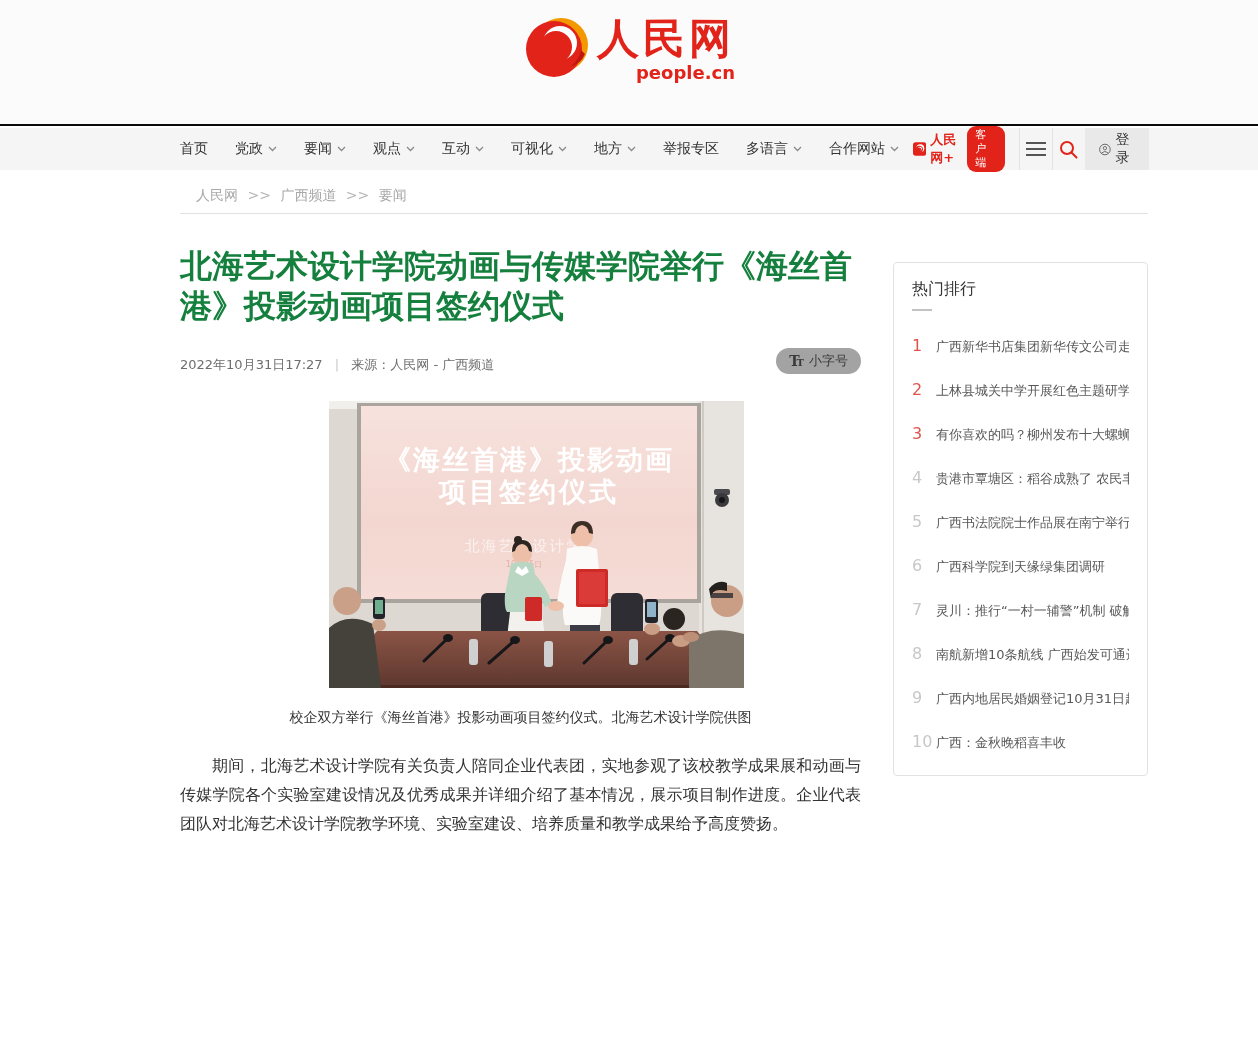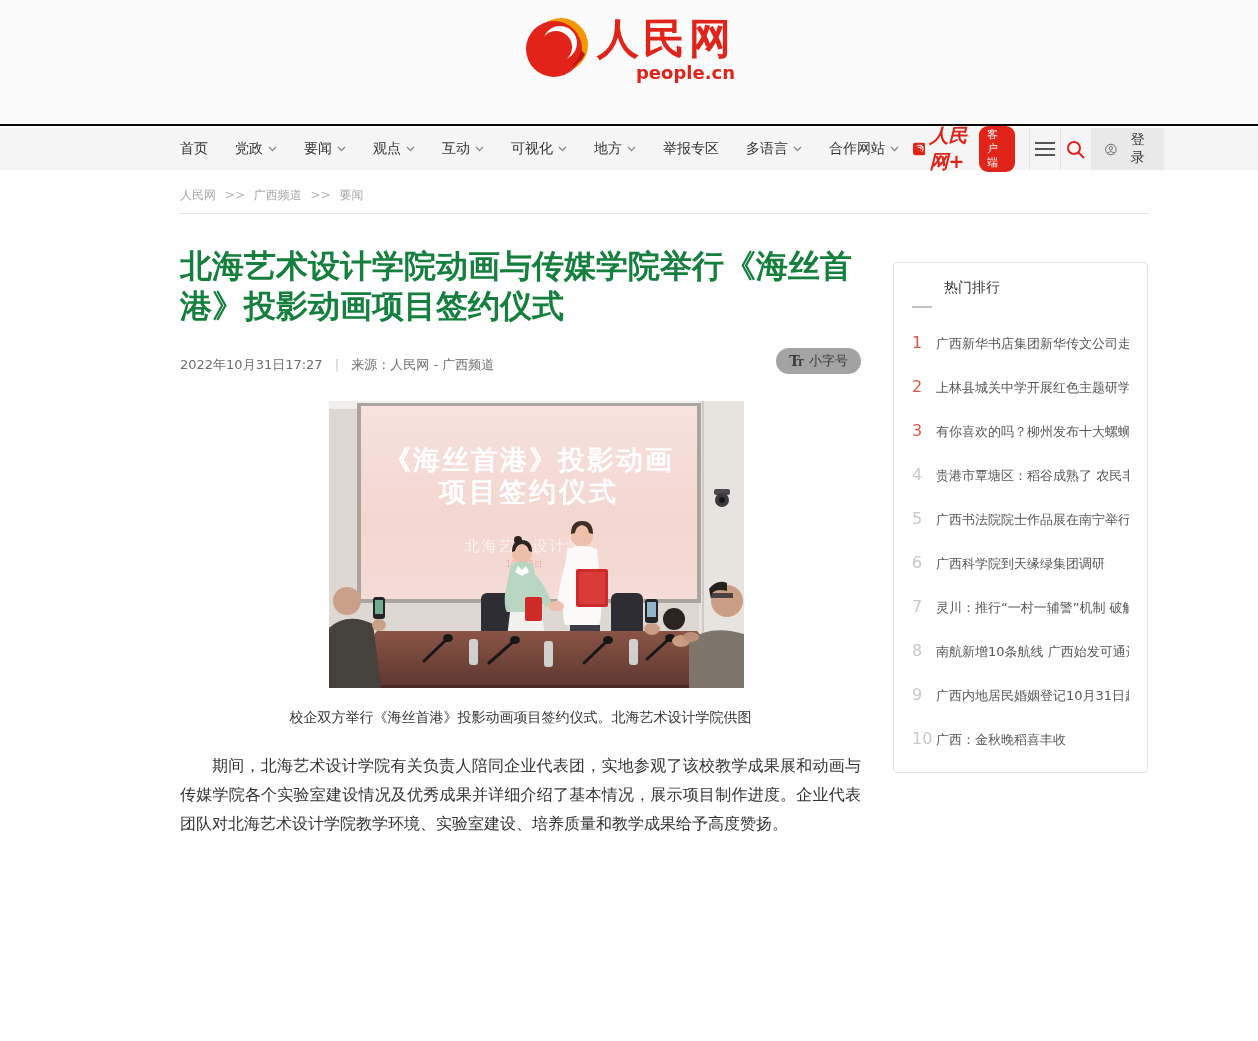--- a/index.html
+++ b/index.html
@@ -19,29 +19,29 @@
   .logo-en { font-size:18px; font-weight:700; color:#e2231a; line-height:20px; margin-top:2px; }
   
   .navbar { position:absolute; top:128px; left:0; width:1258px; height:42px; background:#f5f5f5; }
   .nav-inner { margin-left:180px; width:968px; height:42px; display:flex; align-items:center; }
   .nav-item { display:flex; align-items:center; gap:5px; font-size:14px; color:#333;
     margin-right:27px; cursor:pointer; white-space:nowrap; }
   .chev { width:9px; height:6px; display:inline-block; }
   .nav-right { margin-left:auto; display:flex; align-items:center; height:42px; }
   .app-badge { display:flex; align-items:center; gap:4px; cursor:pointer; padding:0 14px; }
   .badge-icon { width:20px; height:20px; border-radius:4px; }
-  .badge-name { color:#e2231a; font-weight:700; font-style:italic; font-size:19px; }
+  .badge-name { color:#e2231a; font-weight:700; font-size:13px; }
   .badge-pill { background:#e2231a; color:#fff; font-size:11px; padding:2px 8px;
     border-radius:9px; line-height:14px; }
   .vsep { width:1px; height:42px; background:#e3e3e3; }
   .icon-btn { width:44px; height:42px; display:flex; align-items:center; justify-content:center; cursor:pointer; }
-  .login-box { height:42px; background:#e9e9e9; display:flex; align-items:center; gap:14px;
+  .login-box { height:42px; background:#e9e9e9; display:flex; align-items:center; gap:5px;
     padding:0 14px; font-size:14px; color:#333; cursor:pointer; }
   
-  .breadcrumb { position:absolute; left:180px; top:187px; font-size:12px; color:#a9a9a9; }
+  .breadcrumb { position:absolute; left:196px; top:187px; font-size:14px; color:#a9a9a9; }
   .breadcrumb .bc-link { cursor:pointer; }
   .breadcrumb .bc-sep { margin:0 5px; color:#b5b5b5; }
   .rule { position:absolute; left:180px; top:213px; width:968px; height:1px; background:#e2e2e2; }
   
   .main-col { position:absolute; left:180px; top:246px; width:681px; }
   .art-title { font-size:32px; font-weight:700; line-height:40px; color:#15803d; }
   .meta-row { margin-top:22px; display:flex; align-items:flex-end; }
   .meta-left { font-size:13px; color:#6e6e6e; }
   .meta-sep { color:#c9c9c9; margin:0 8px; }
   .font-btn { margin-left:auto; background:#a3a3a3; border:none; border-radius:13px;
@@ -49,21 +49,21 @@
     font-size:13px; color:#3a3a3a; cursor:pointer; font-family:inherit; }
   .font-btn .t-big { font-weight:700; font-size:14px; font-family:"DejaVu Serif",serif; }
   .font-btn .t-small { font-weight:700; font-size:10px; font-family:"DejaVu Serif",serif; margin-left:-3px; }
   .main-col p { margin-top:19px; font-size:16px; line-height:29px; color:#333;
     text-align:justify; text-indent:2em; }
   .figure { width:415px; margin:27px auto 0; font-size:0;padding-left:16px; }
   .caption { margin-top:21px; text-align:center; font-size:14px; color:#333; }
   
   .sidebar { position:absolute; left:893px; top:262px; width:255px;
     border:1px solid #e2e2e2; border-radius:4px; background:#fff; padding:16px 18px 24px; }
-  .sb-title { font-size:14px; color:#333;margin-left:32px; }
+  .sb-title { font-size:16px; color:#333; }
   .sb-underline { width:20px; height:2px; background:#c2c2c2; margin-top:9px; }
   .sb-item { margin-top:25px; display:flex; align-items:baseline; cursor:pointer; }
   .sb-rank { flex:none; width:24px; font-size:16px; color:#c8c8c8; }
   .sb-item.hot .sb-rank { color:#e1544b; }
   .sb-text { font-size:13px; color:#585858; white-space:nowrap; overflow:hidden; line-height:17px; }
 </style>
 </head>
 <body>
 
 <div class="header-band">

